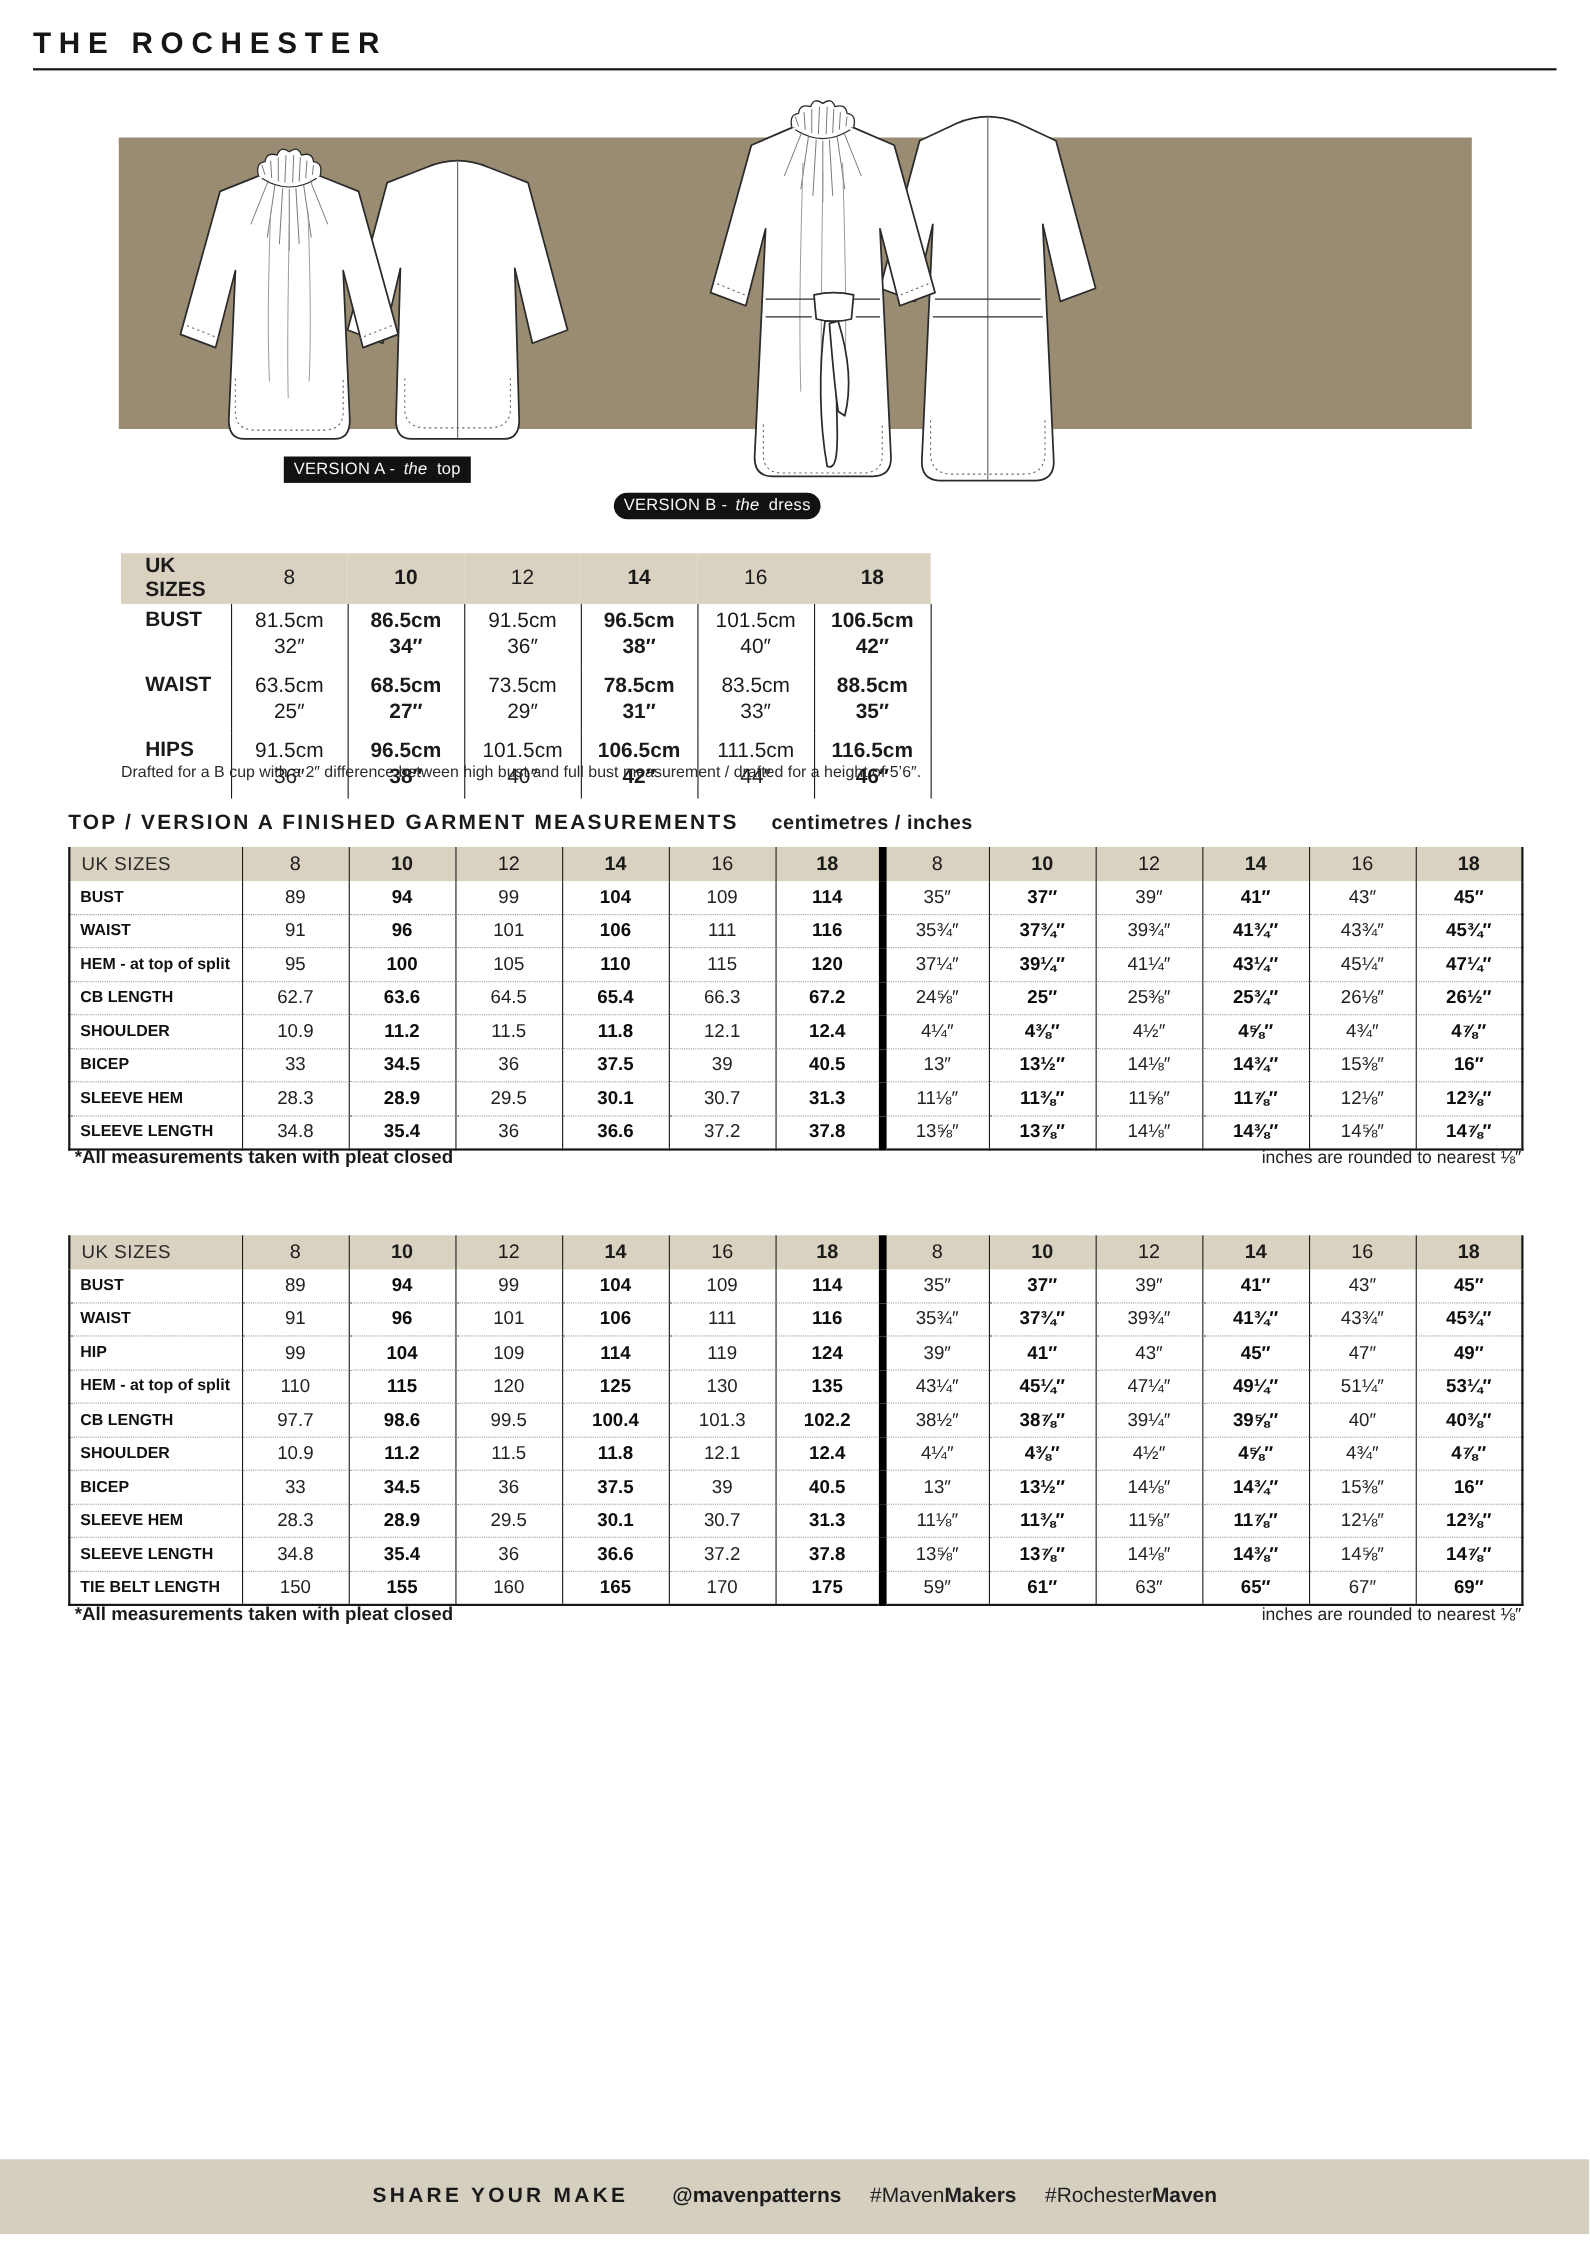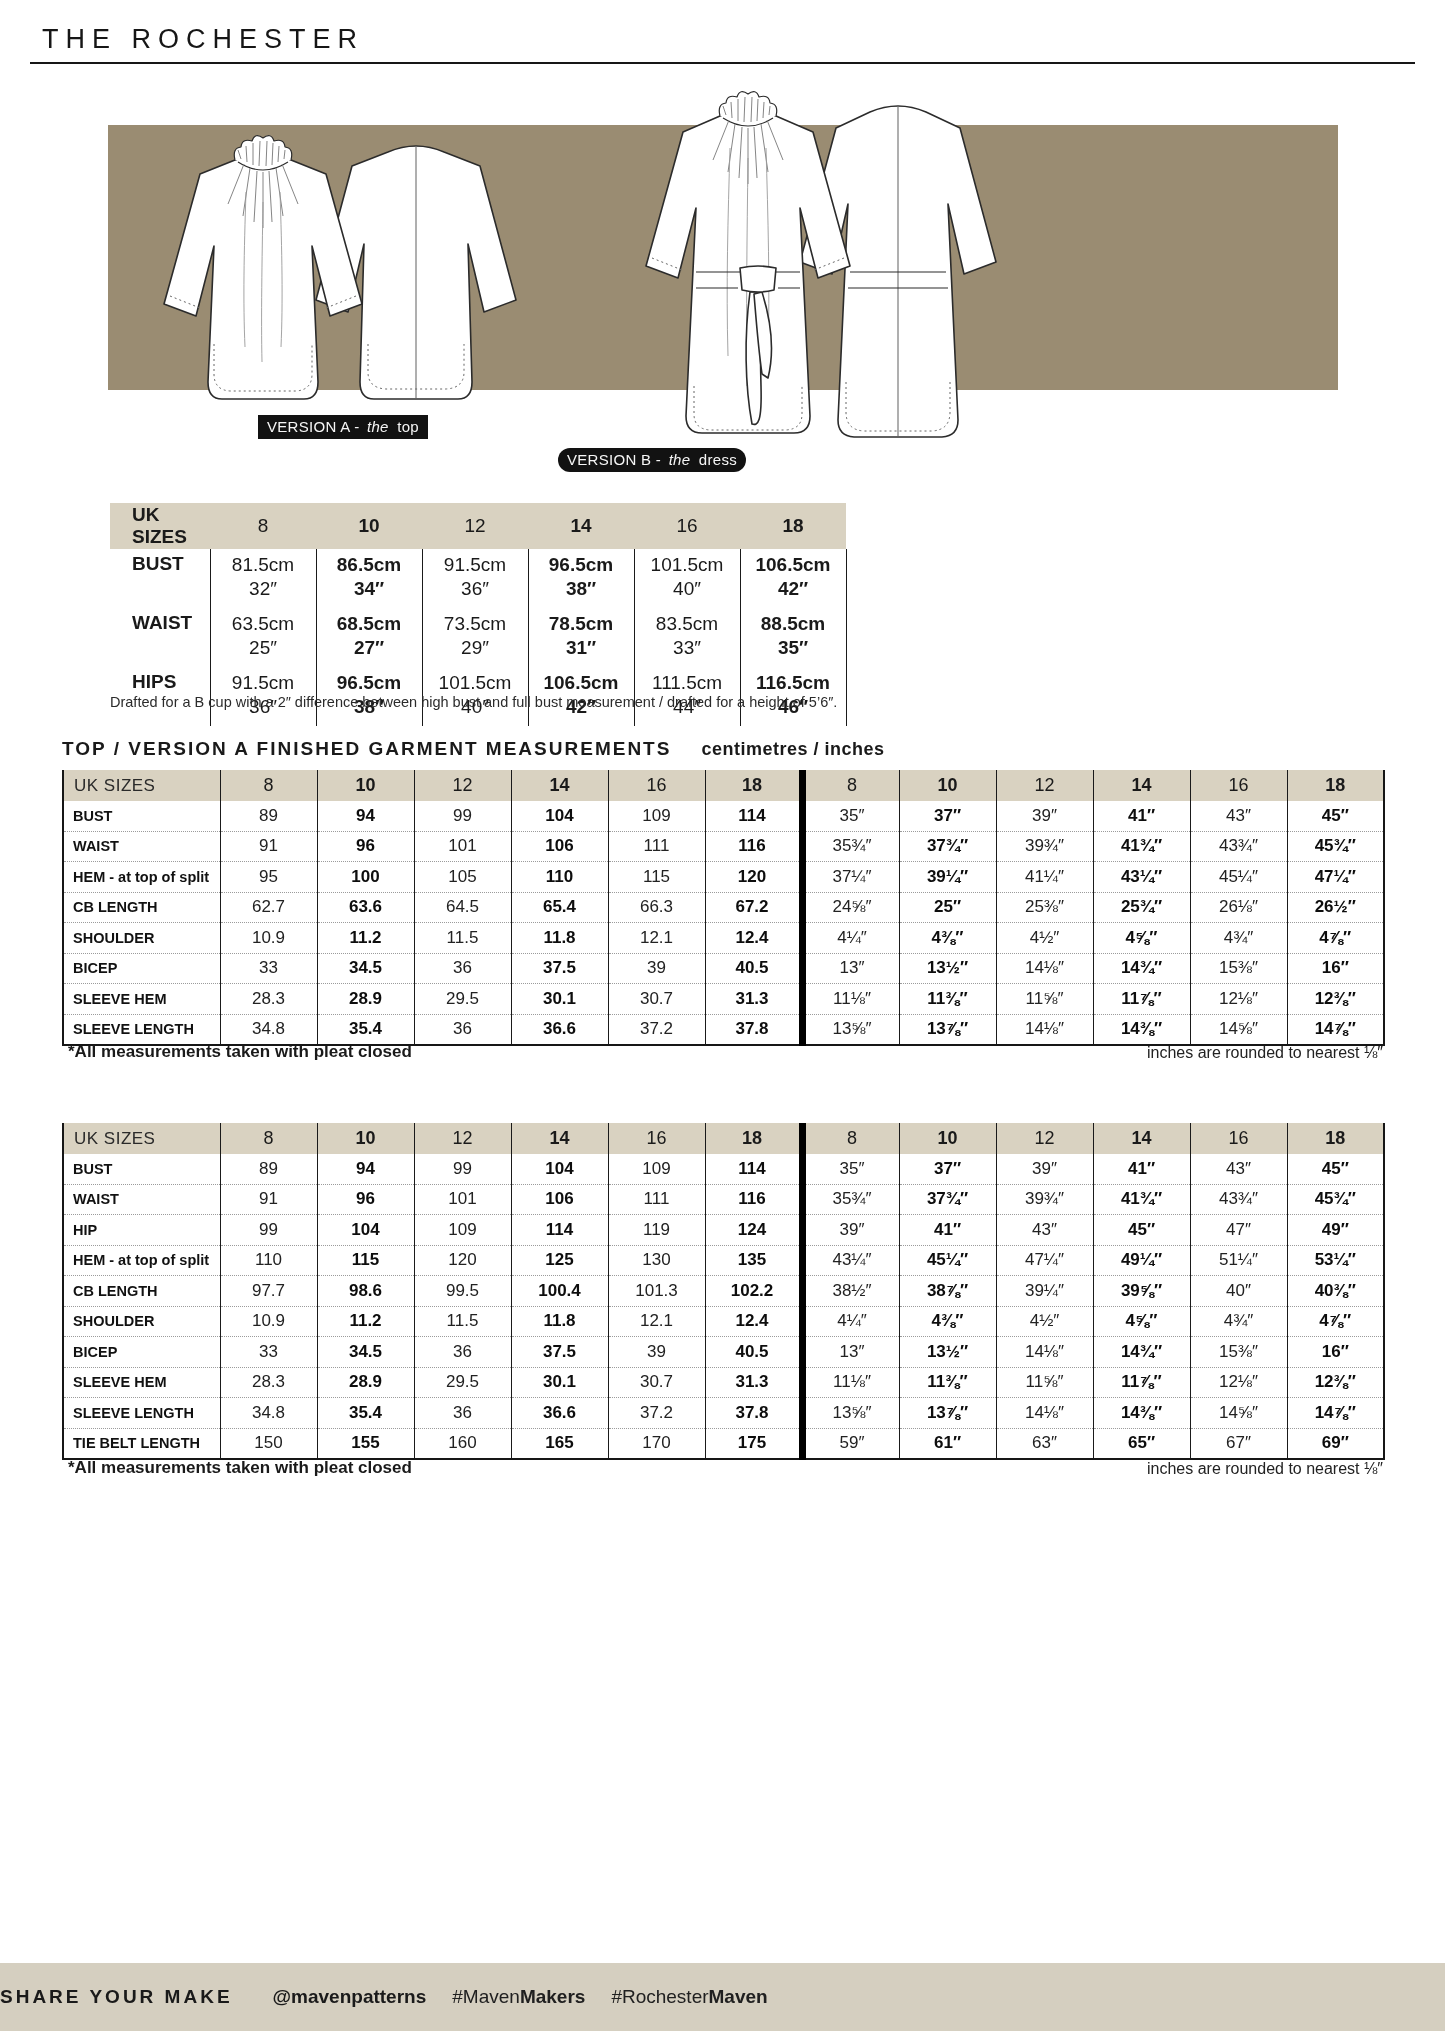--- a/index.html
+++ b/index.html
@@ -1,20 +1,20 @@
 <!DOCTYPE html>
 <html><head>
 <meta charset="utf-8">
 <style>
   html,body{margin:0;padding:0;background:#fff;}
   .page{position:relative;width:1445px;height:2044px;background:#fff;overflow:hidden;
         font-family:"Liberation Sans",sans-serif;color:#1a1a1a;}
 
   
-  .title{position:absolute;left:42px;top:24px;font-size:27px;font-weight:400;letter-spacing:7px;color:#161616;}
+  .title{position:absolute;left:30px;top:24px;font-size:27px;font-weight:700;letter-spacing:7px;color:#161616;}
   .rule{position:absolute;left:30px;top:62px;width:1385px;border-top:2px solid #161616;}
 
   
   .panel{position:absolute;left:108px;top:125px;width:1230px;height:265px;background:#9a8c72;}
   .illo{position:absolute;}
   .vlabel{position:absolute;background:#121212;color:#f6f6f6;font-size:15px;padding:3px 9px 4px;
           letter-spacing:.3px;white-space:nowrap;z-index:5;}
   .vlabel .it{font-family:Liberation Sans, sans-serif;font-style:italic;margin:0 4px 0 3px;}
 
   
@@ -49,21 +49,21 @@
   .gt tbody td{border-left:1.5px solid #1a1a1a;text-align:center;font-size:17px;height:27.5px;color:#222;}
   .gt tbody td.lbl{border-left:none;text-align:left;padding-left:9px;font-weight:700;font-size:14.5px;color:#111;}
   .gt tbody td.b{font-weight:700;color:#0d0d0d;}
   .gt tbody tr + tr td{border-top:1.5px dotted #9b9b9b;}
   .gt th.divL,.gt td.divL{border-left:7px solid #000;}
   .top-table{left:62px;top:770px;}
   .dress-table{left:62px;top:1123px;}
 
   
   .footer-band{position:absolute;left:0;top:1963px;width:1445px;height:68px;background:#d5cfc0;
-               display:flex;align-items:center;gap:26px;}
+               display:flex;align-items:center;justify-content:center;gap:26px;}
   .footer-band .share{font-weight:800;letter-spacing:3px;font-size:19px;margin-right:14px;}
   .footer-band .handle{font-weight:800;font-size:19px;}
   .footer-band .tag{font-size:19px;font-weight:300;color:#202020;}
   .footer-band .tag b{font-weight:800;}
 
   
   .garment path,.garment line{vector-effect:non-scaling-stroke;}
 </style>
 </head>
 <body>

